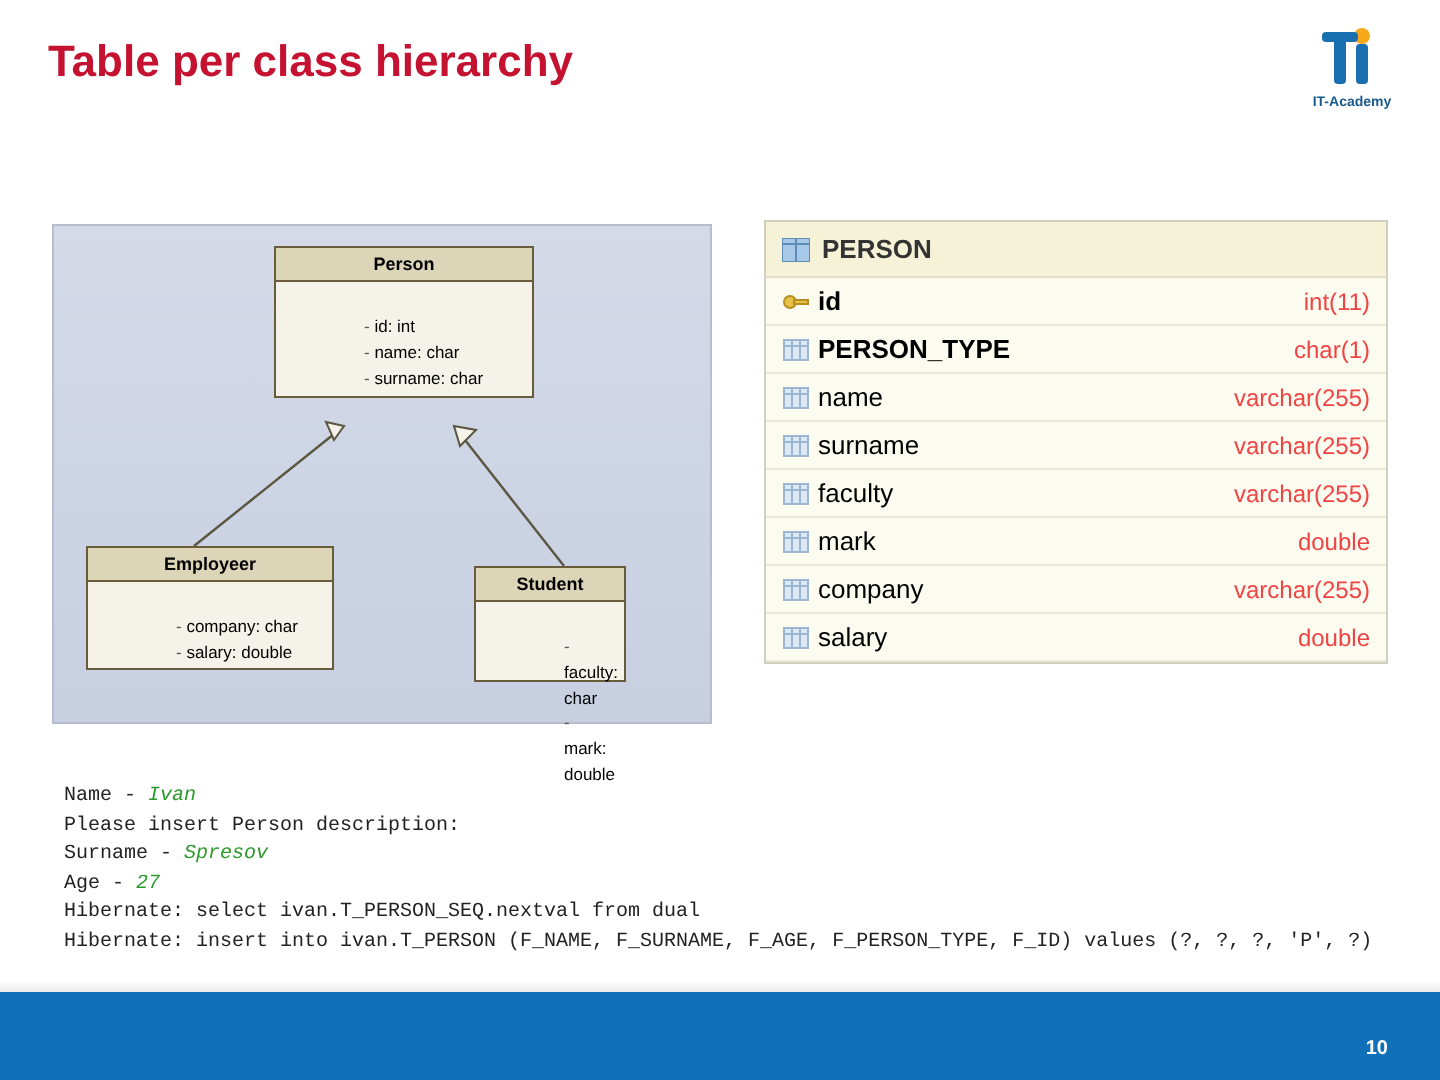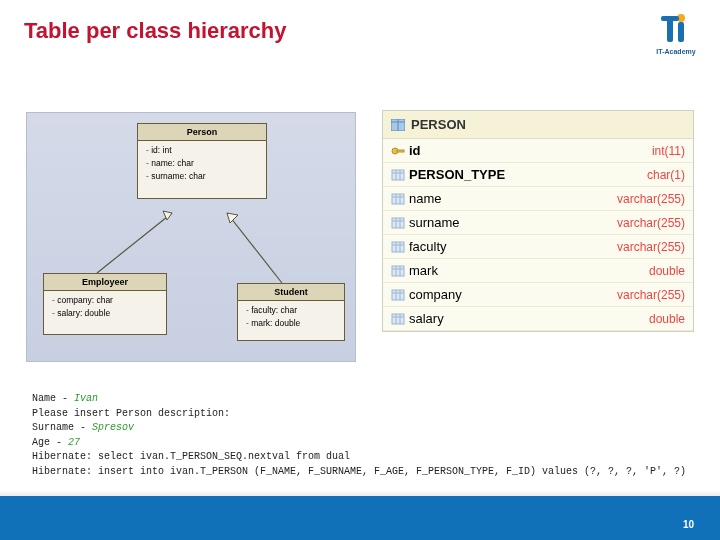--- a/index.html
+++ b/index.html
@@ -44,21 +44,21 @@
     font-size: 8.5px;
   }
   .class-header {
     background: #dcd5b8;
     border-bottom: 1px solid #6a5b3a;
     text-align: center;
     font-weight: bold;
     padding: 3px 0;
     font-size: 9px;
   }
-  .class-body { padding: 3px 8px; line-height: 1.5; }
+  .class-body { padding: 16px 8px; line-height: 1.5; margin-left: 36px; }
   .class-body div::before { content: "- "; color: #555; }
   
   .dbpanel {
     position: absolute;
     top: 110px; left: 382px;
     width: 312px;
     border: 1px solid #d0d0c0;
     background: #fcfbf0;
     font-size: 13px;
   }
@@ -149,21 +149,21 @@
   </svg>
 
   <div class="class-box" style="left:16px; top:160px; width:124px; height:62px;">
     <div class="class-header">Employeer</div>
     <div class="class-body">
       <div>company: char</div>
       <div>salary: double</div>
     </div>
   </div>
 
-  <div class="class-box" style="left:210px; top:170px; width:108px; height:58px;">
+  <div class="class-box" style="left:210px; top:170px; width:76px; height:58px;">
     <div class="class-header">Student</div>
     <div class="class-body">
       <div>faculty: char</div>
       <div>mark: double</div>
     </div>
   </div>
 </div>
 
 <div class="dbpanel">
   <div class="dbhead">

